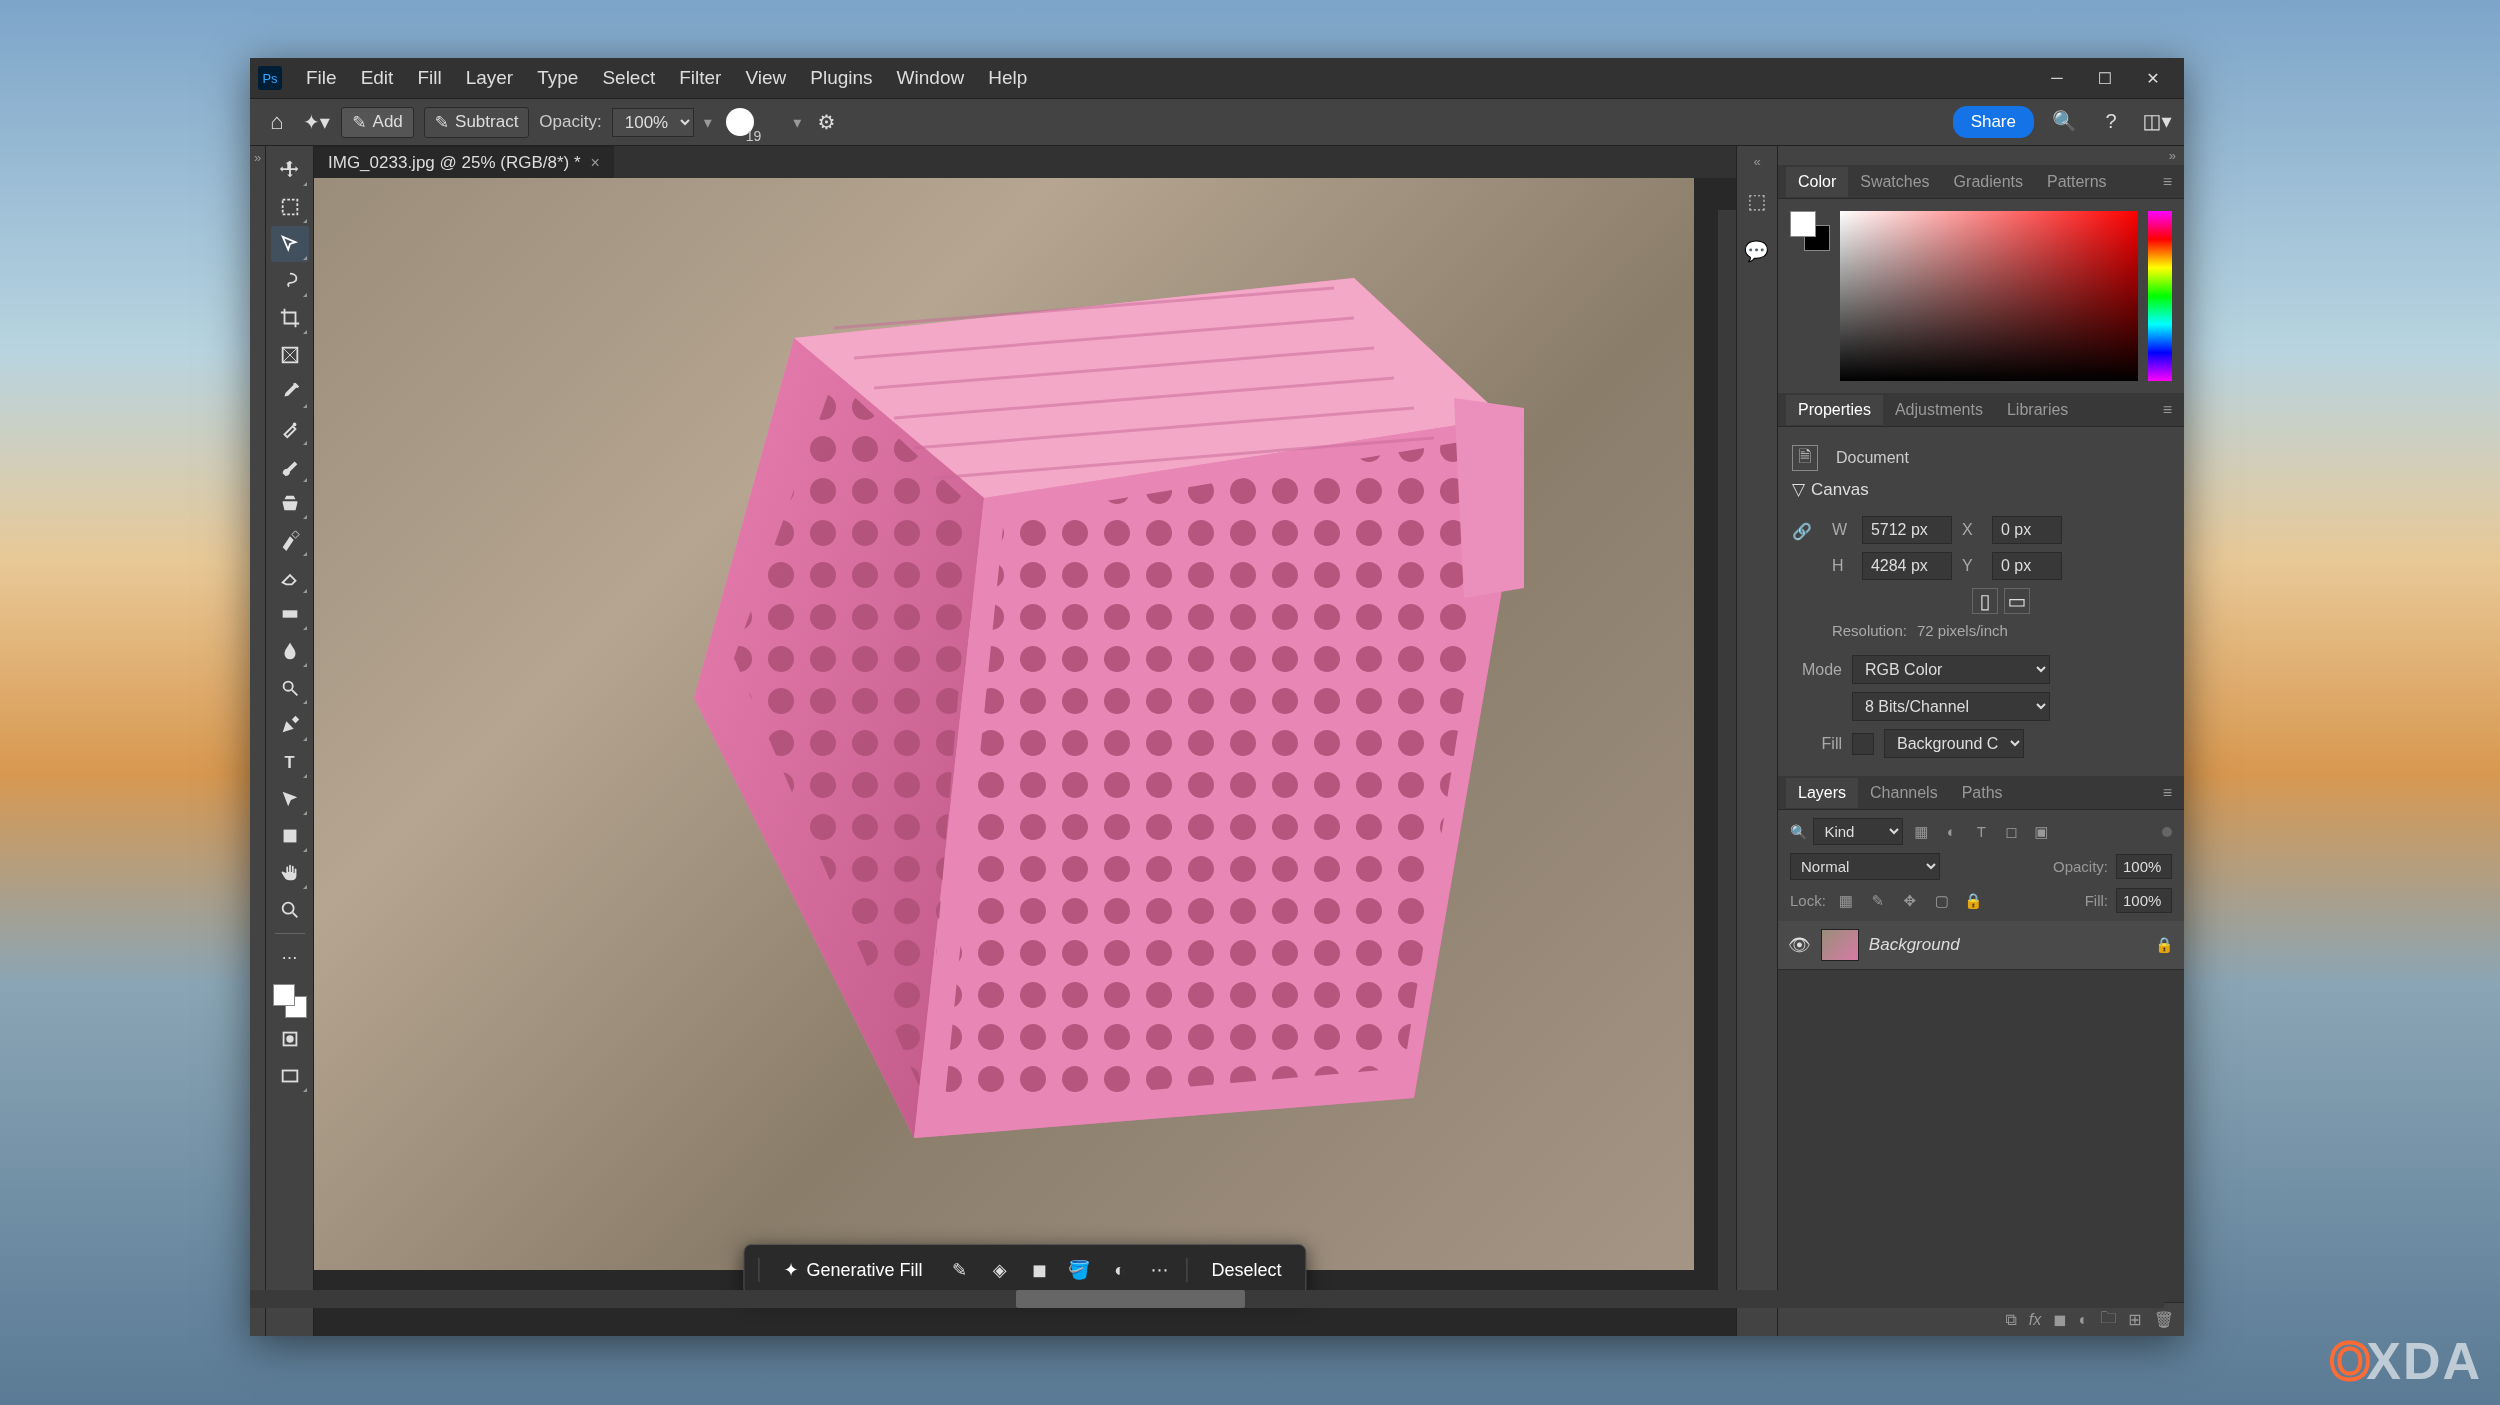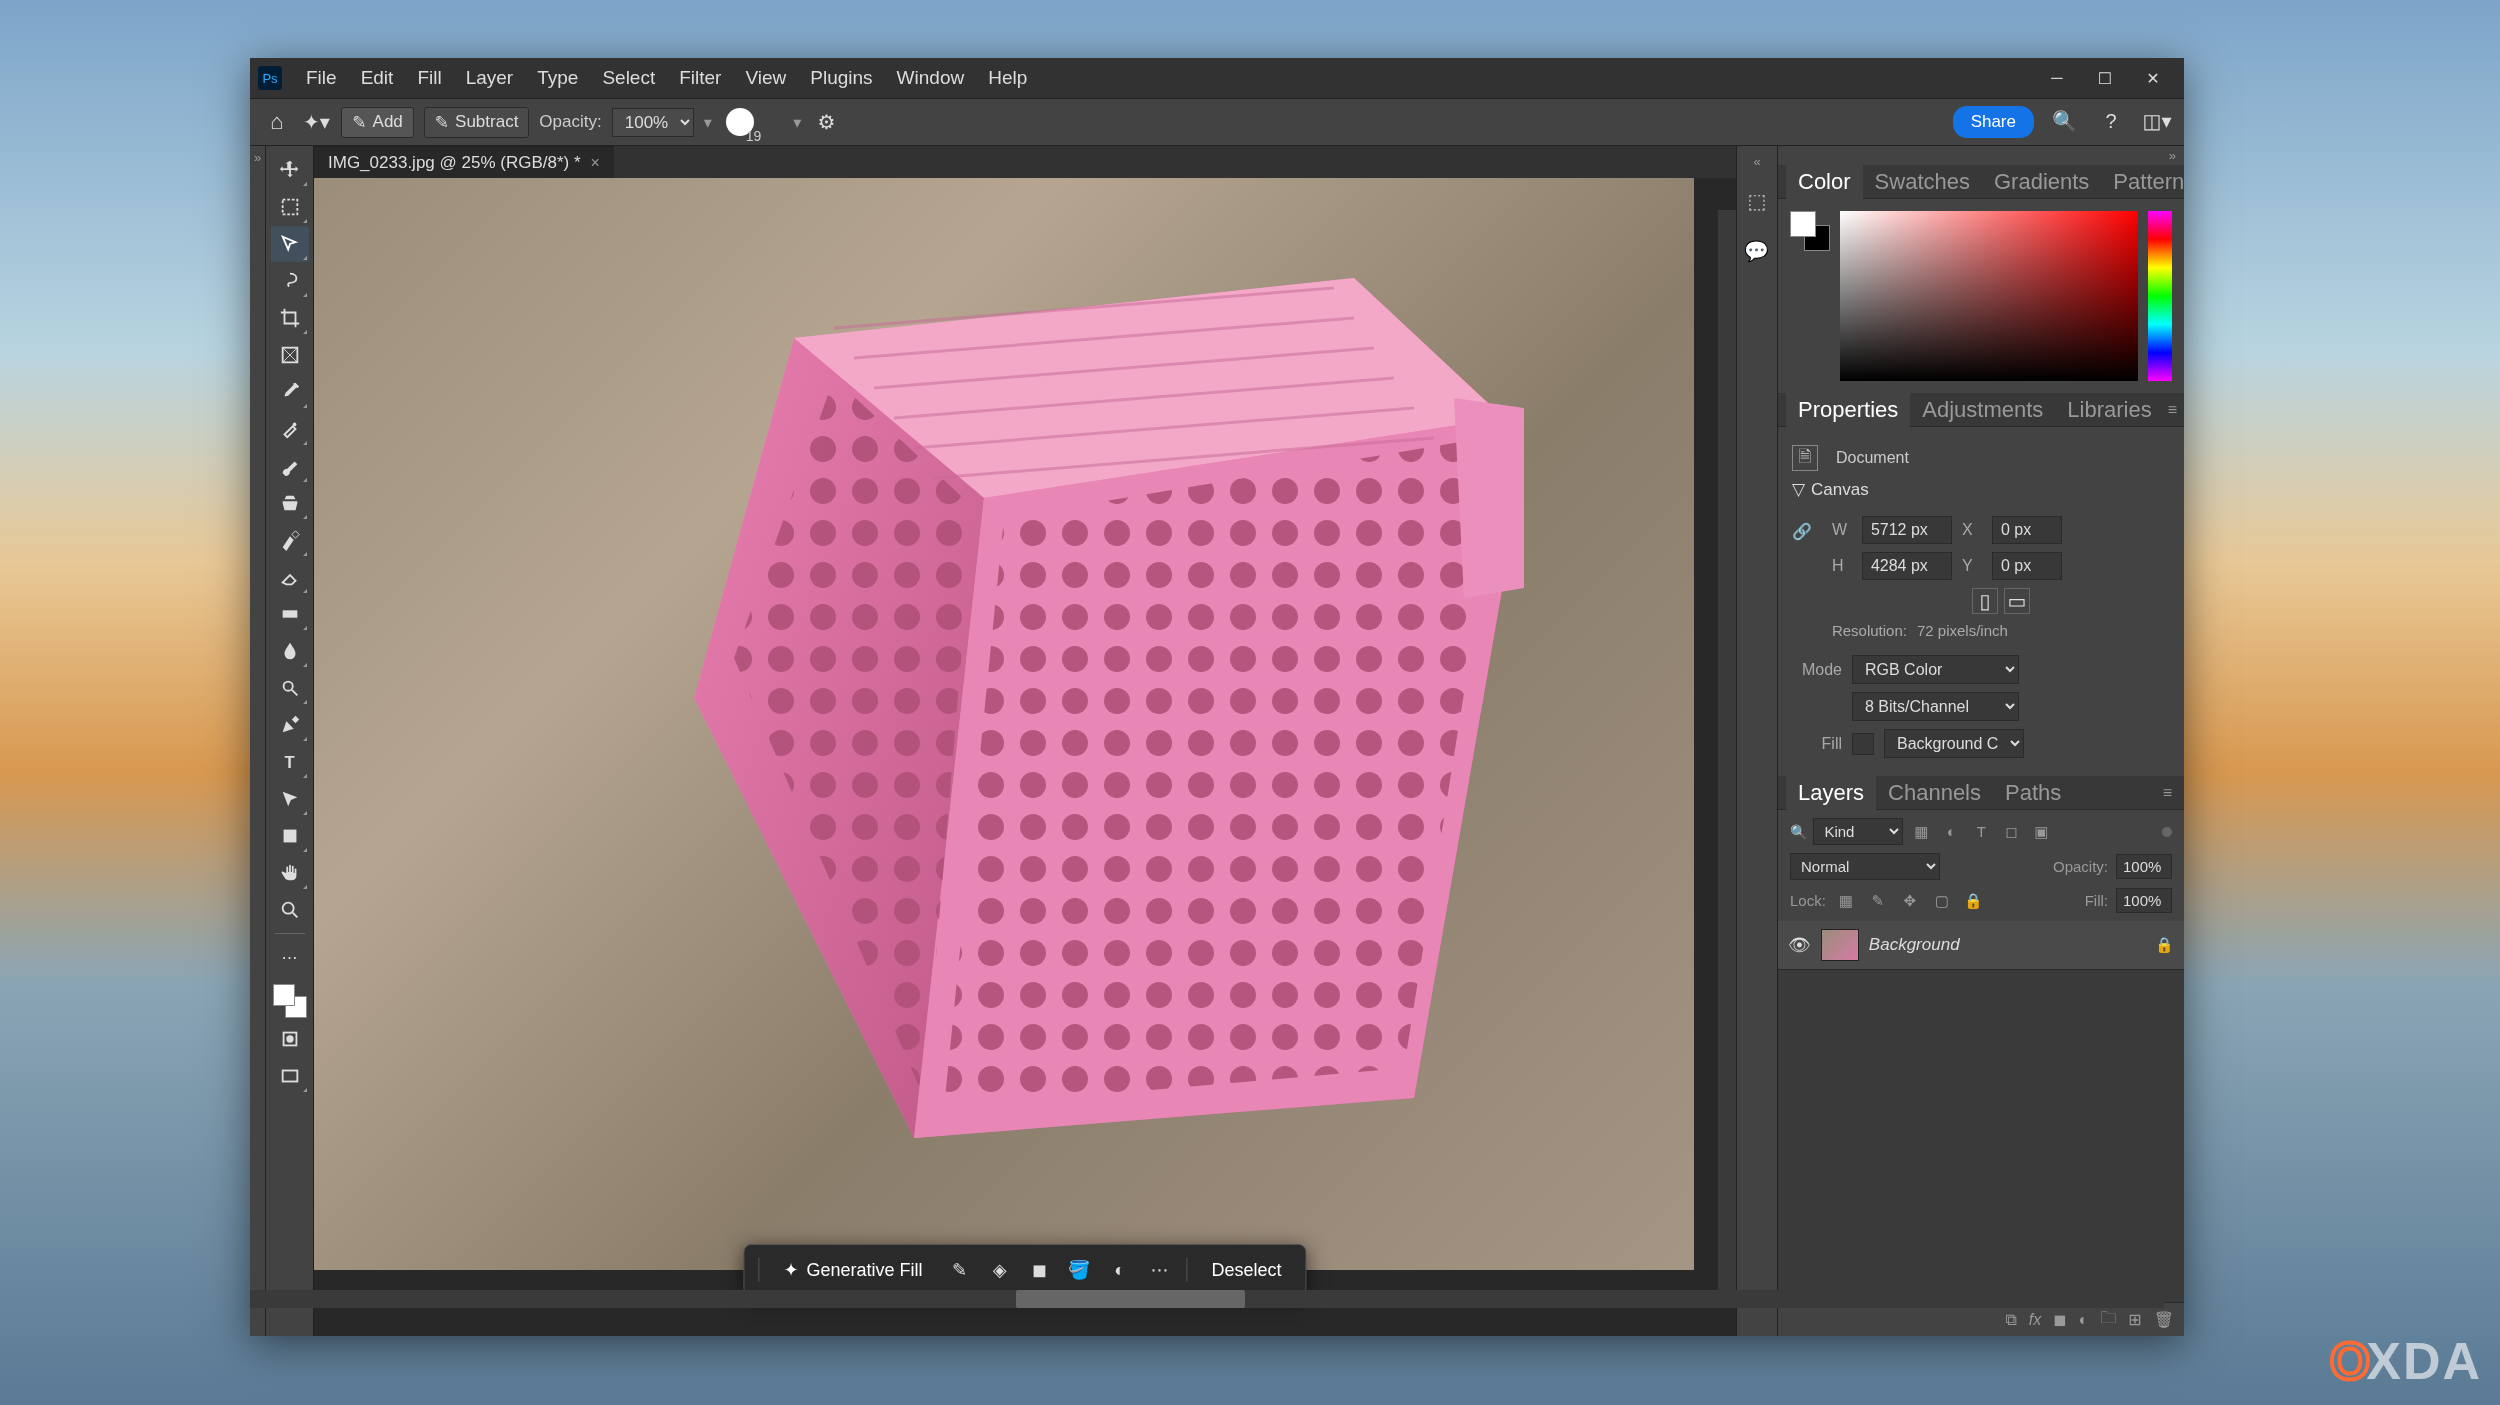--- a/index.html
+++ b/index.html
@@ -47,36 +47,36 @@
 .ctx-divider{width:1px;height:24px;background:#555;margin:0 4px}
 .ctx-deselect{padding:6px 14px;color:#fff;font-size:18px;cursor:pointer}
 .statusbar{height:28px;background:#323232;display:flex;align-items:center;padding:0 14px;gap:30px;color:#ccc;font-size:16px;border-top:1px solid #222}
 .scrollbar-h{position:absolute;bottom:28px;left:0;right:20px;height:18px;background:#3a3a3a}
 .scrollbar-h-thumb{position:absolute;left:40%;width:12%;height:100%;background:#666;border-radius:2px}
 .scrollbar-v{position:absolute;right:0;top:32px;bottom:46px;width:18px;background:#3a3a3a}
 .panel-collapse{width:42px;background:#434343;display:flex;flex-direction:column;align-items:center;padding-top:8px;gap:14px;border-left:1px solid #222;border-right:1px solid #222}
 .panel-collapse-icon{color:#ccc;font-size:20px;cursor:pointer;padding:6px}
 .panels{width:406px;background:#434343;display:flex;flex-direction:column}
 .panel-header{display:flex;align-items:center;padding:0 8px;height:34px;border-bottom:1px solid #2a2a2a;background:#383838}
-.panel-tab{padding:6px 12px;color:#999;font-size:22px;cursor:pointer}
+.panel-tab{padding:6px 12px;color:#999;font-size:16px;cursor:pointer}
 .panel-tab.active{color:#fff;background:#434343}
 .panel-menu{margin-left:auto;color:#999;cursor:pointer;padding:4px}
 .color-panel{padding:12px;display:flex;gap:10px}
 .color-fg-bg{position:relative;width:40px;height:40px}
 .cfg{position:absolute;width:26px;height:26px;border:1px solid #888}
 .cfg.fg{left:0;top:0;background:#fff;z-index:2}
 .cfg.bg{right:0;bottom:0;background:#000}
 .color-picker{flex:1;height:170px;background:linear-gradient(to right,#fff,#ff0000);position:relative}
 .color-picker::after{content:"";position:absolute;inset:0;background:linear-gradient(to bottom,transparent,#000)}
 .hue-strip{width:24px;height:170px;background:linear-gradient(to bottom,#f0f,#f00,#ff0,#0f0,#0ff,#00f,#f0f)}
 .props-panel{padding:10px 14px;color:#ccc;font-size:16px}
 .props-row{display:flex;align-items:center;gap:10px;margin:8px 0}
 .props-label{color:#aaa;font-size:16px;min-width:20px}
 .props-input{background:#383838;border:1px solid #2a2a2a;color:#ddd;padding:4px 8px;font-size:16px;width:90px}
-.props-select{background:#383838;border:1px solid #2a2a2a;color:#ddd;padding:4px 8px;font-size:16px;width:167px}
+.props-select{background:#383838;border:1px solid #2a2a2a;color:#ddd;padding:4px 8px;font-size:16px;width:198px}
 .section-title{color:#ddd;font-size:17px;margin:8px 0;display:flex;align-items:center;gap:6px}
 .doc-icon{width:26px;height:26px;border:1px solid #888;display:flex;align-items:center;justify-content:center;margin-right:8px}
 .layers-panel{flex:1;display:flex;flex-direction:column}
 .layers-controls{padding:8px 12px;display:flex;flex-direction:column;gap:8px;color:#999;font-size:16px}
 .layers-row{display:flex;align-items:center;gap:8px}
 .layers-filter{display:flex;gap:6px;align-items:center}
 .filter-input{background:#383838;border:1px solid #2a2a2a;color:#ddd;padding:3px 6px;font-size:15px;width:90px}
 .filter-icon{width:24px;height:24px;display:flex;align-items:center;justify-content:center;color:#999;cursor:pointer;font-size:15px}
 .layer-list{flex:1;background:#3a3a3a;overflow:auto}
 .layer-item{display:flex;align-items:center;padding:8px 10px;gap:10px;background:#4a4a4a;border-bottom:1px solid #2a2a2a}

